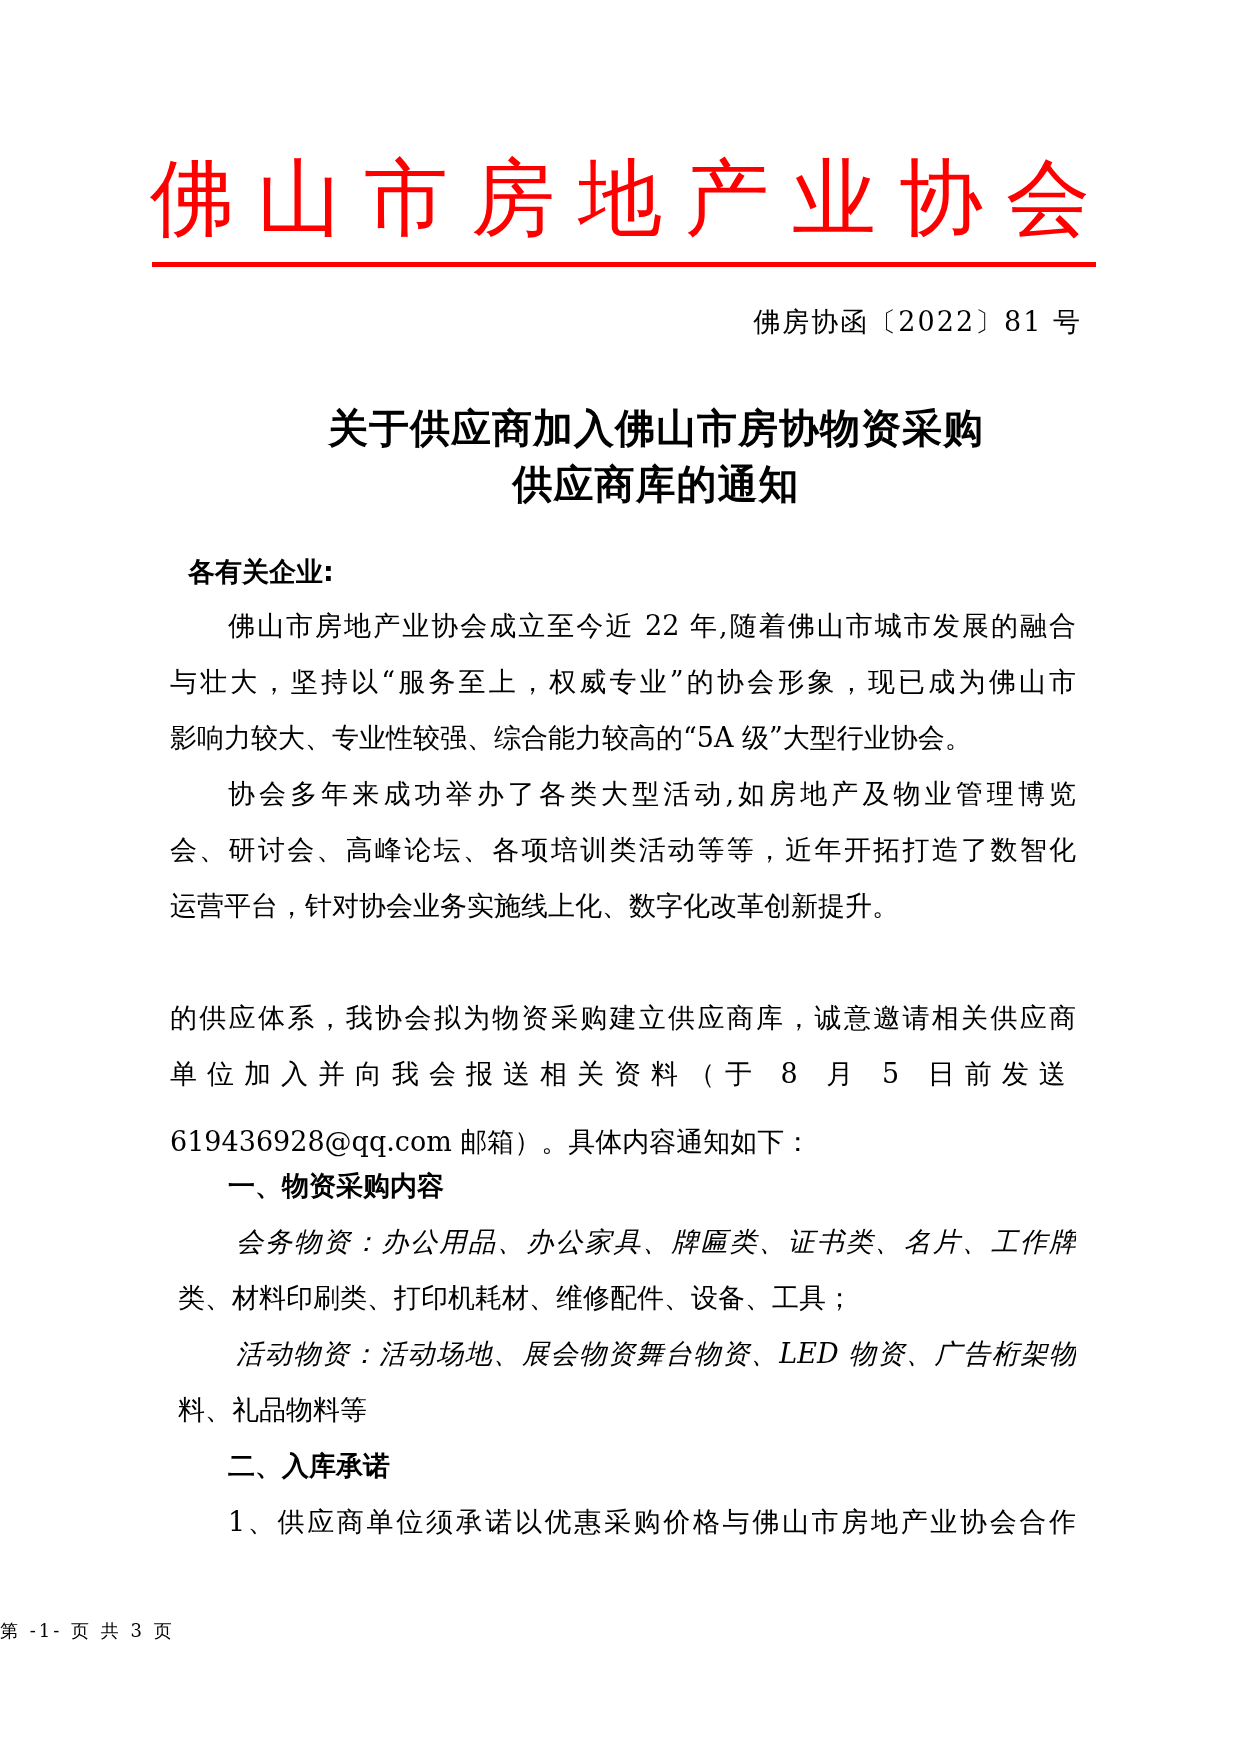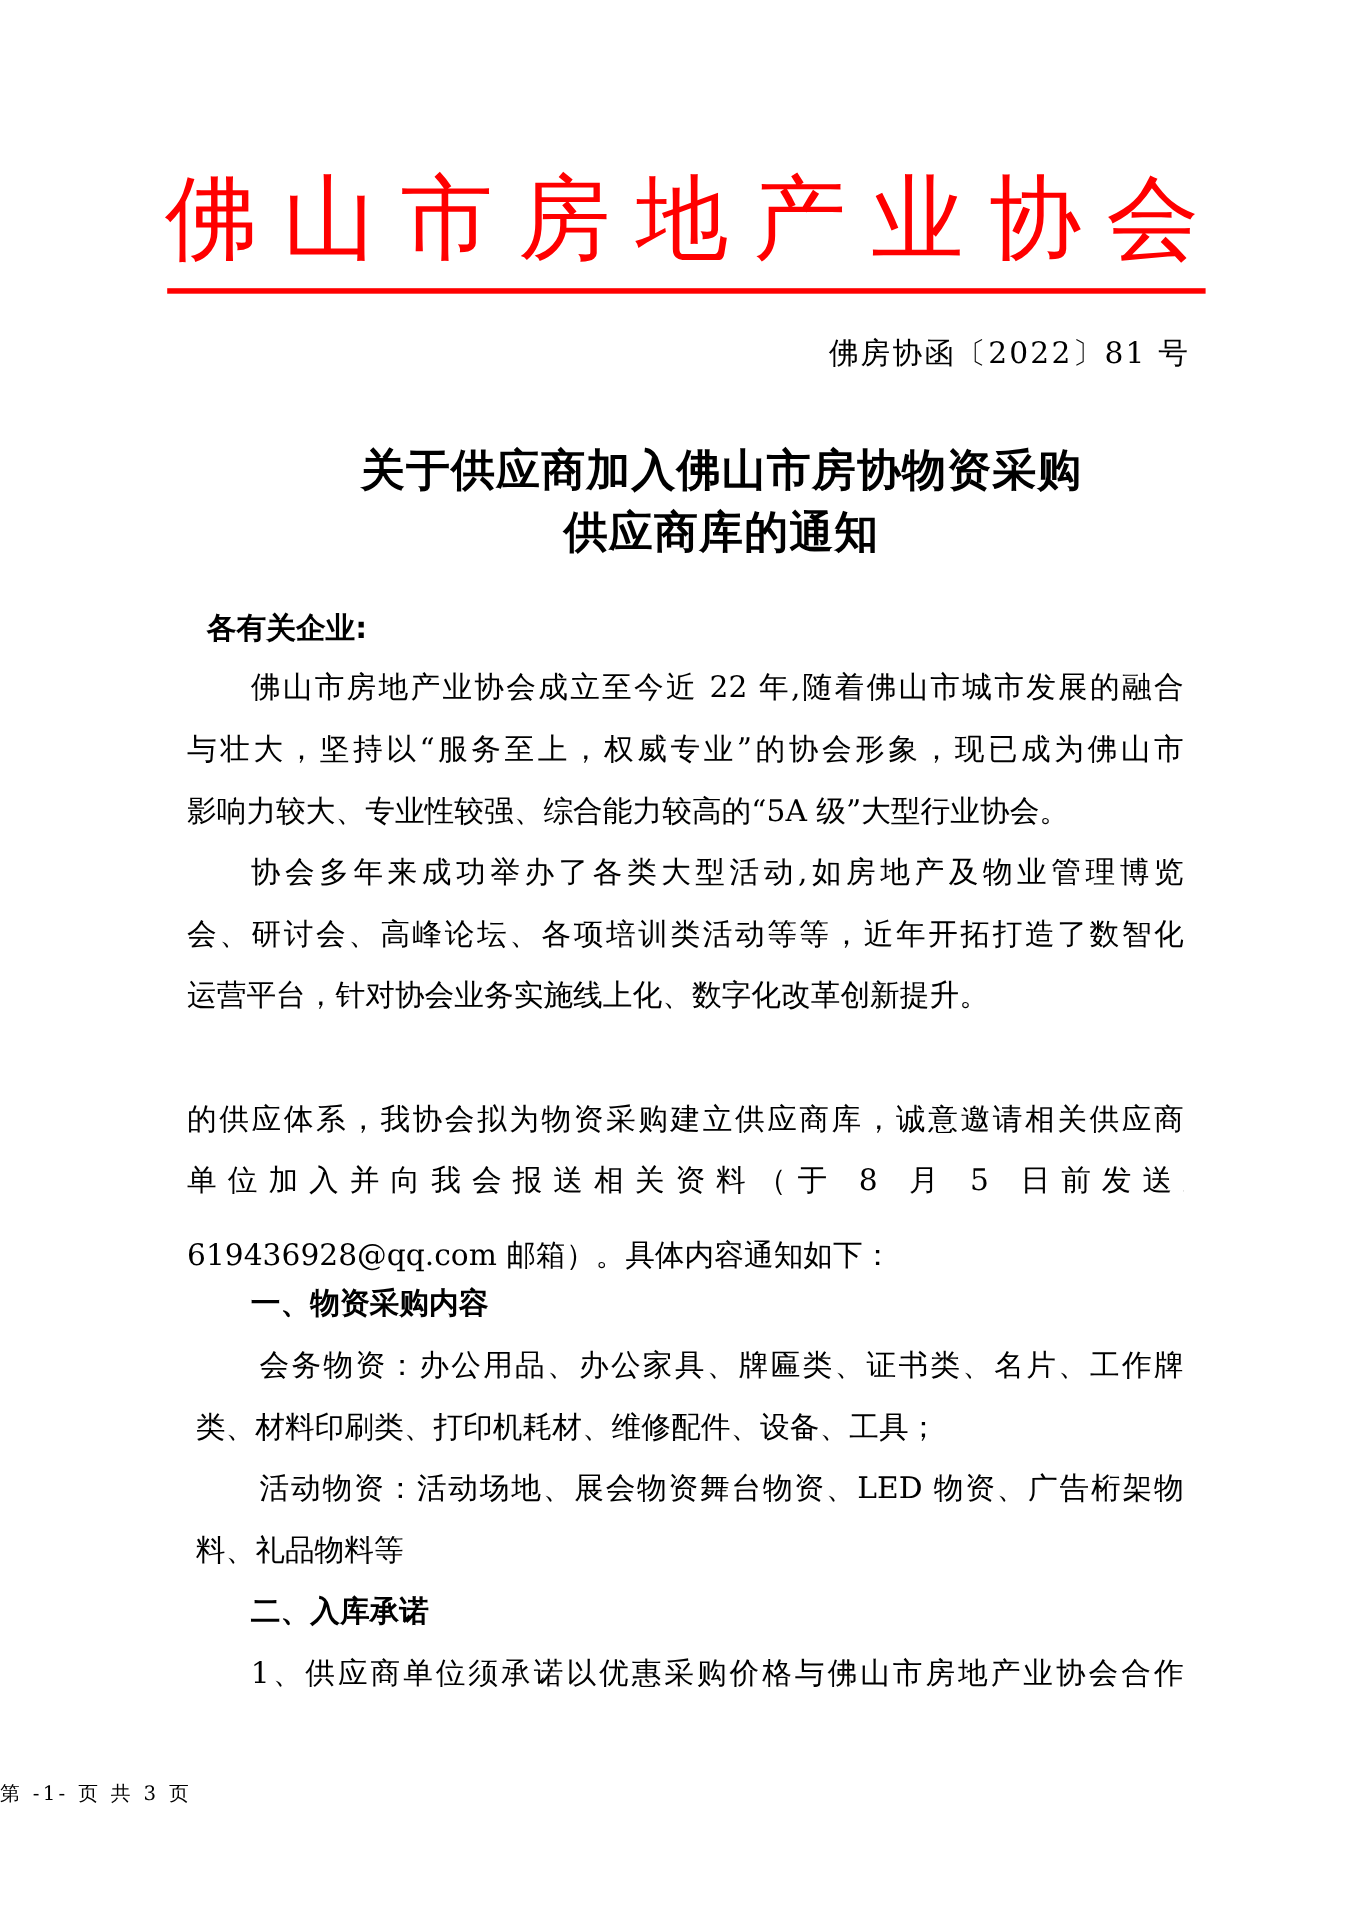--- a/index.html
+++ b/index.html
@@ -22,21 +22,21 @@
                 font-size: 40px; line-height: 56px; letter-spacing: 1px; padding-left: 36px; }
   .main-title.l1 { top: 400px; }
   .main-title.l2 { top: 456px; }
 
   .salutation { position: absolute; left: 170px; top: 552px; font-size: 27px; line-height: 40px;
                 font-family: "DejaVu Sans", "Liberation Sans", sans-serif; font-weight: bold; margin-left: 18px; }
 
   .line { position: absolute; left: 170px; width: 906px; font-size: 27px; line-height: 40px;
           white-space: nowrap; overflow: hidden; }
   .line.indent { left: 228px; width: 848px; }
-  .line.indent2 { left: 236px; width: 840px; }
+  .line.indent2 { left: 236px; width: 840px; font-style: italic; }
   .line.hang { left: 178px; width: 898px; }
   .line.justify { text-align-last: justify; text-align: justify; }
   .heading { position: absolute; left: 228px; font-size: 27px; line-height: 40px;
              font-family: "DejaVu Sans", "Liberation Sans", sans-serif; font-weight: bold; }
 
   .footer { position: absolute; left: 0; width: 1240px; top: 1618px; text-align: left;
             font-size: 18px; line-height: 26px; letter-spacing: 3px; }
 </style>
 </head>
 <body>

